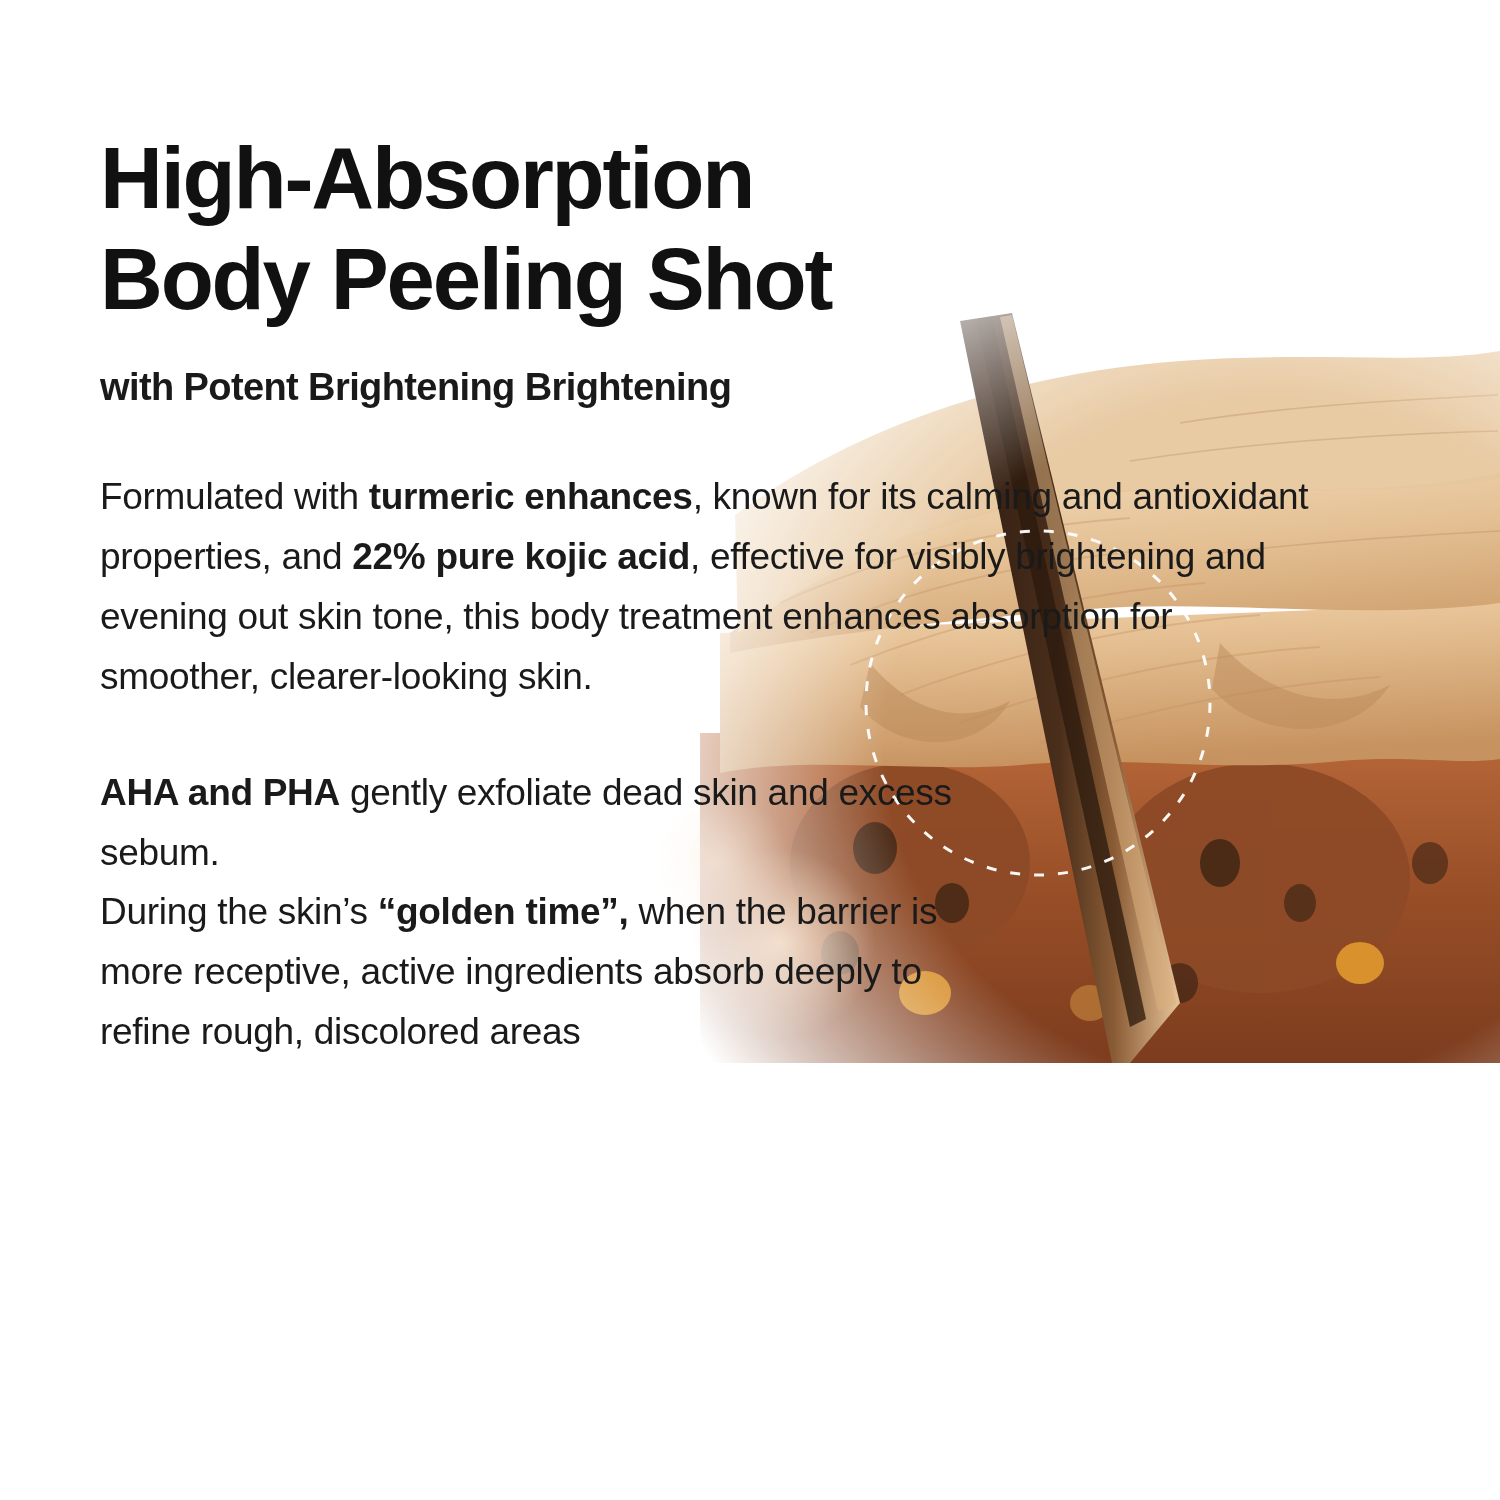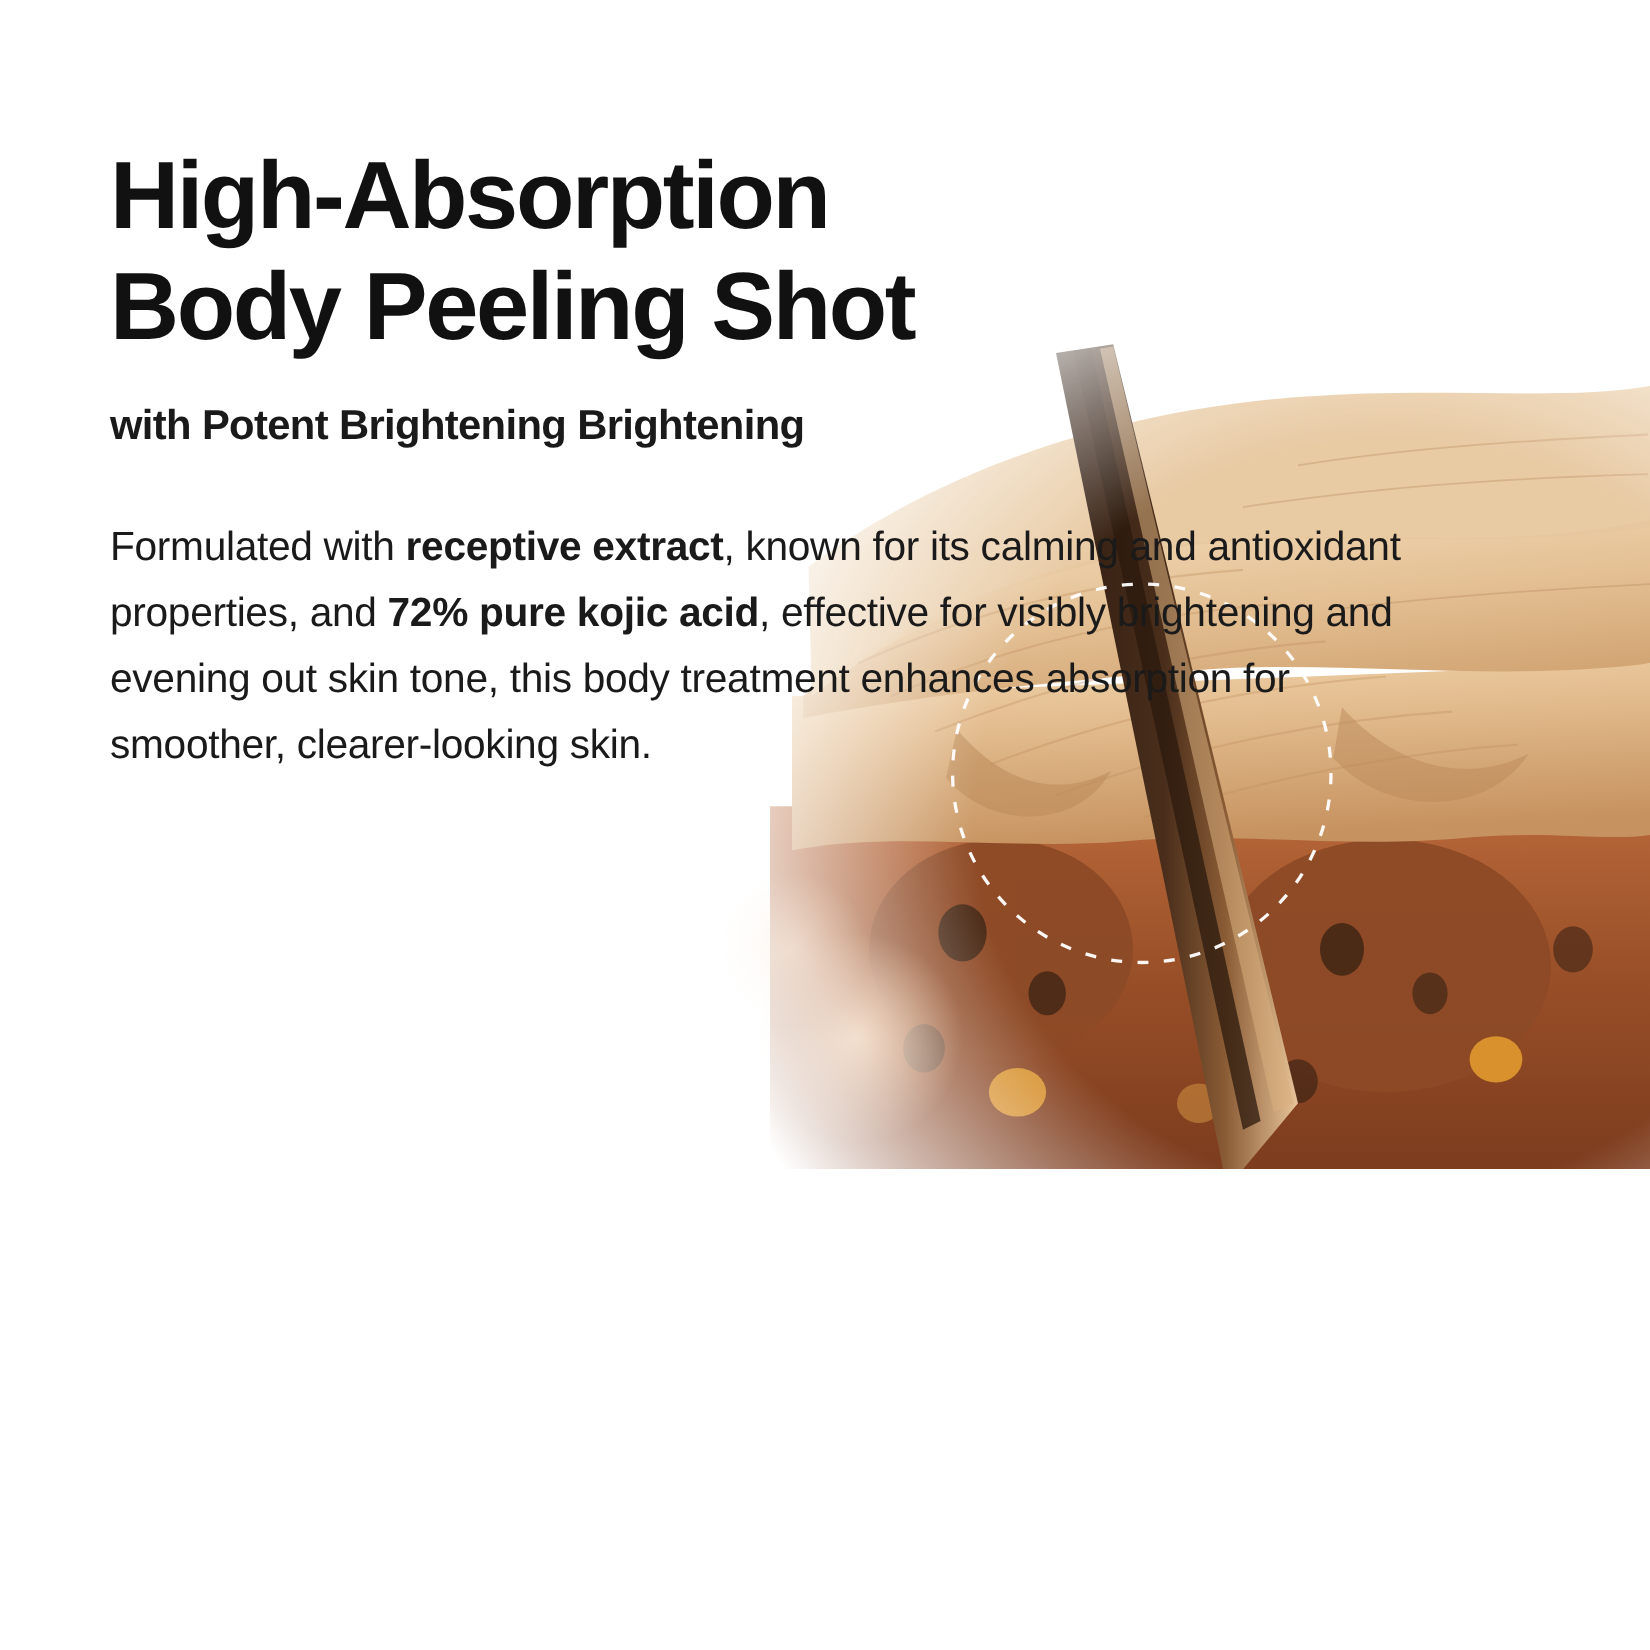--- a/index.html
+++ b/index.html
@@ -164,16 +164,17 @@
         <circle cx="378" cy="400" r="172" fill="none" stroke="#ffffff" stroke-width="3" stroke-dasharray="10 14" opacity="0.95"></circle>
       </g>
     </svg>
   </div>
 
   <div class="content">
     <h1 class="title">High-Absorption
 Body Peeling Shot</h1>
     <h2 class="subtitle">with Potent Brightening Brightening</h2>
 
-    <p class="body-block first">Formulated with <b>receptive extract</b>, known for its calming and antioxidant properties, and <b>72% pure kojic acid</b>, effective for visibly brightening and evening out skin tone, this body treatment enhances absorption for smoother, clearer-looking skin.</p>
+    <p class="body-block first">Formulated with <b>turmeric enhances</b>, known for its calming and antioxidant properties, and <b>22% pure kojic acid</b>, effective for visibly brightening and evening out skin tone, this body treatment enhances absorption for smoother, clearer-looking skin.</p>
+    <p class="body-block second"><b>AHA and PHA</b> gently exfoliate dead skin and excess sebum.<br>During the skin’s <b>“golden time”,</b> when the barrier is more receptive, active ingredients absorb deeply to refine rough, discolored areas</p>
   </div>
 
 </div>
 
 </body></html>

